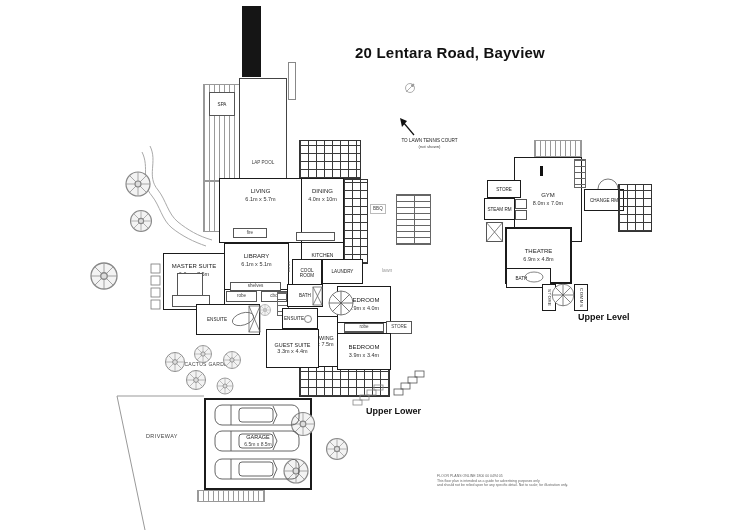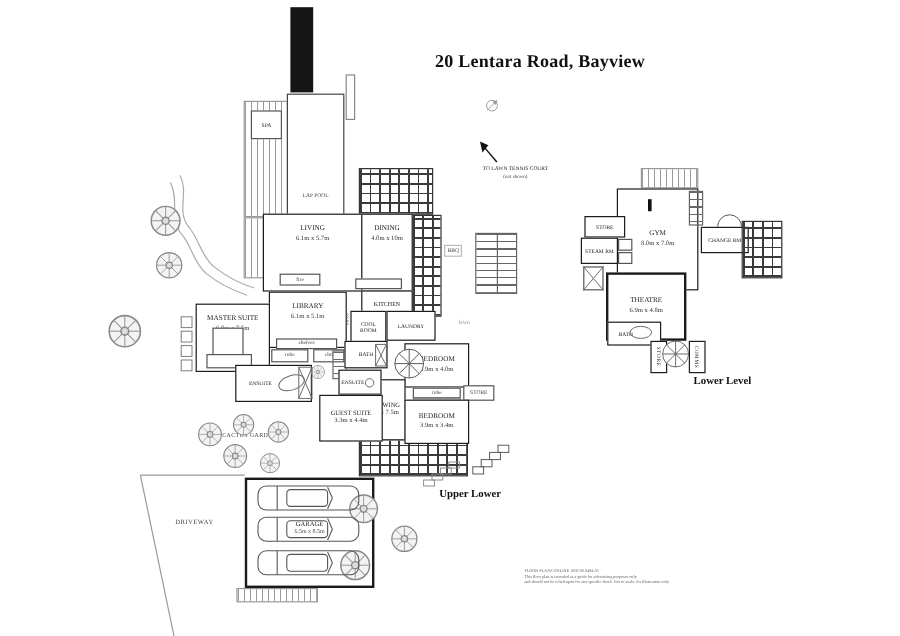--- a/index.html
+++ b/index.html
@@ -1,17 +1,17 @@
 <!DOCTYPE html>
 <html><head>
 <meta charset="utf-8">
 <style>
   html,body{margin:0;padding:0;background:#fff;}
   #canvas{position:relative;width:750px;height:530px;background:#fff;overflow:hidden;
-          font-family:Liberation Serif, serif;color:#222;border-radius:13px;}
+          font-family:Liberation Sans, sans-serif;color:#222;border-radius:13px;}
   .abs{position:absolute;}
   .r{position:absolute;border:1.5px solid #1b1b1b;background:#fff;display:flex;
      align-items:center;justify-content:center;text-align:center;box-sizing:border-box;}
   .r.top{align-items:flex-start;padding-top:9px;}
   .r.thick{border-width:2.5px;}
   .rl{line-height:1.25;}
   .rn{display:block;font-size:6px;color:#222;}
   .rd{display:block;font-size:5.5px;color:#333;}
   .sm .rn{font-size:4.6px;}
   .fx{position:absolute;border:1px solid #555;background:#fff;box-sizing:border-box;
@@ -199,21 +199,21 @@
   <div class="r sm" style="left:506px;top:268px;width:45px;height:20px;">
     <span class="rn" style="margin-right:14px;">BATH</span>
   </div>
   <div class="r sm" style="left:542px;top:284px;width:14px;height:27px;">
     <span class="vt">STORE</span>
   </div>
   <div class="r sm" style="left:574px;top:284px;width:14px;height:27px;">
     <span class="vt">COMMS</span>
   </div>
   <div class="fx" style="left:486px;top:222px;width:17px;height:20px;"></div>
-  <div class="lvl" style="left:578px;top:312px;">Lower Level</div>
+  <div class="lvl" style="left:578px;top:312px;">Upper Level</div>
 
   <div class="fineprint" style="left:437px;top:474px;width:145px;">
     <span style="display:block;">FLOOR PLANS ONLINE  1800 00 0494 05</span>
     <span style="display:block;">This floor plan is intended as a guide for advertising purposes only</span>
     <span style="display:block;">and should not be relied upon for any specific detail. Not to scale; for illustration only.</span>
   </div>
 
   <svg width="750" height="530" viewBox="0 0 750 530">
     <defs>
       <g id="tree" stroke="#888" fill="#f3f3f3" stroke-width="1">

